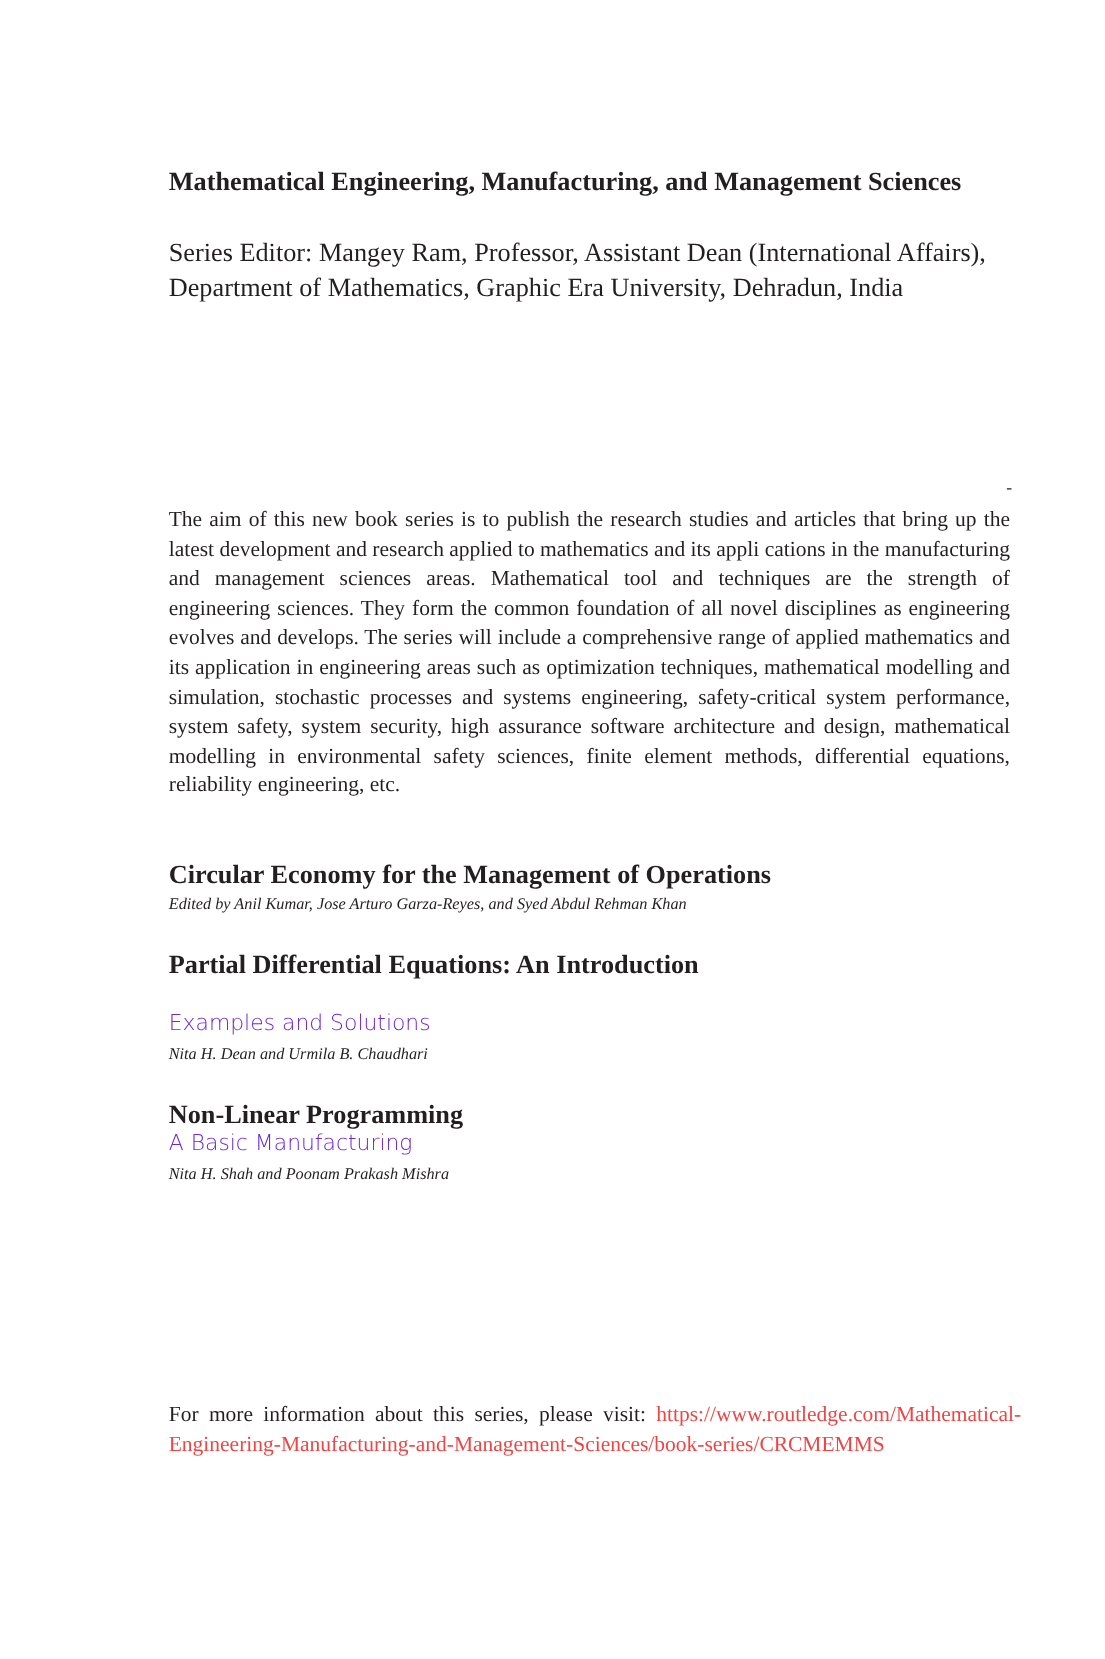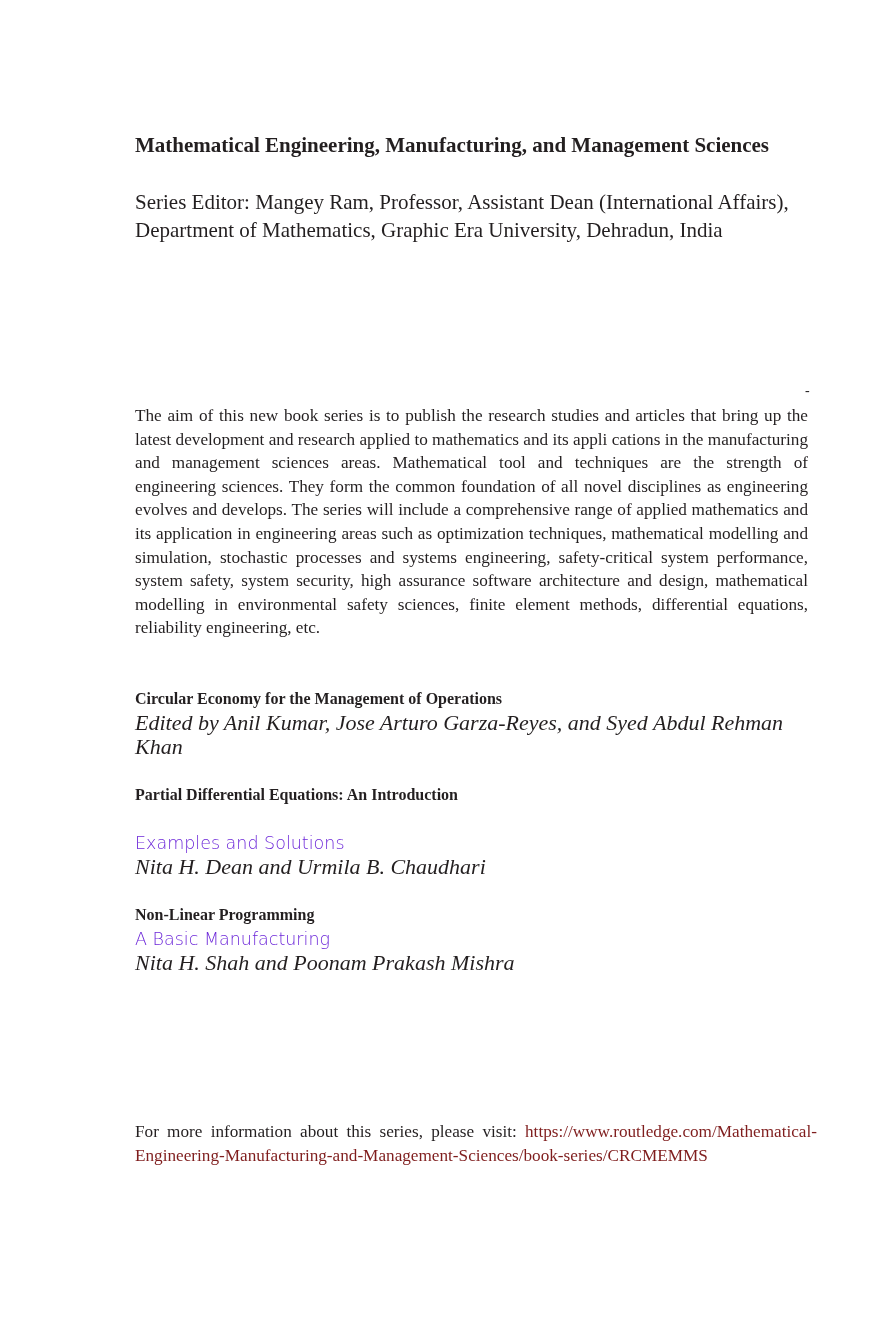--- a/index.html
+++ b/index.html
@@ -6,23 +6,23 @@
   body { width: 884px; height: 1327px; position: relative; overflow: hidden; color: #231f20; }
   .page { position: absolute; left: 12px; top: 0; width: 884px; height: 1327px; }
   .serif { font-family: "Liberation Serif", "DejaVu Serif", serif; }
   .sans { font-family: "DejaVu Sans", "Liberation Sans", sans-serif; }
   .series-title { position: absolute; left: 123px; top: 132px; width: 680px; font-size: 21px; font-weight: bold; line-height: 27px; }
   .series-editor { position: absolute; left: 123px; top: 188px; width: 680px; font-size: 21px; line-height: 28px; }
   .dash { position: absolute; left: 793px; top: 384px; font-size: 14px; line-height: 14px; }
   .description { position: absolute; left: 123px; top: 404px; width: 673px; font-size: 17.2px; line-height: 23.6px; text-align: justify; }
   .books { position: absolute; left: 123px; top: 687px; width: 680px; }
   .book { margin-bottom: 24px; }
-  .book-title { font-size: 16px; font-weight: bold; line-height: 24px; }
+  .book-title { font-size: 21px; font-weight: bold; line-height: 24px; }
   .book-subtitle { font-size: 17.5px; line-height: 24px; color: #6d28d9; font-weight: 300; }
-  .book-authors { font-size: 22px; font-style: italic; line-height: 24px; }
+  .book-authors { font-size: 13px; font-style: italic; line-height: 24px; }
   .more-info { position: absolute; left: 123px; top: 1120px; width: 682px; font-size: 17.2px; line-height: 24px; text-align: justify; }
   .link { color: #1a1ab8; text-decoration: none; }
 </style>
 </head>
 <body>
 
 <div class="page">
 
   <div class="series-title serif">Mathematical Engineering, Manufacturing, and Management Sciences</div>
   <div class="series-editor serif">Series Editor: Mangey Ram, Professor, Assistant Dean (International Affairs), Department of Mathematics, Graphic Era University, Dehradun, India</div>
@@ -44,16 +44,16 @@
       <div class="book-authors serif">Nita H. Dean and Urmila B. Chaudhari</div>
     </div>
     <div class="book">
       <div class="book-title serif">Non-Linear Programming</div>
       <div class="book-subtitle sans">A Basic Manufacturing</div>
       <div class="book-authors serif">Nita H. Shah and Poonam Prakash Mishra</div>
     </div>
   </div>
 
   <div class="more-info serif">
-    <span>For more information about this series, please visit: </span><a class="link" style="color: #7f1d1d;">https:/<wbr>/<wbr>www.routledge.com/<wbr>Mathematical-Engineering-Manufacturing-and-Management-Sciences/<wbr>book-series/<wbr>CRCMEMMS</a>
+    <span>For more information about this series, please visit: </span><a class="link" style="color: #ef4444;">https:/<wbr>/<wbr>www.routledge.com/<wbr>Mathematical-Engineering-Manufacturing-and-Management-Sciences/<wbr>book-series/<wbr>CRCMEMMS</a>
   </div>
 
 </div>
 
 </body></html>

